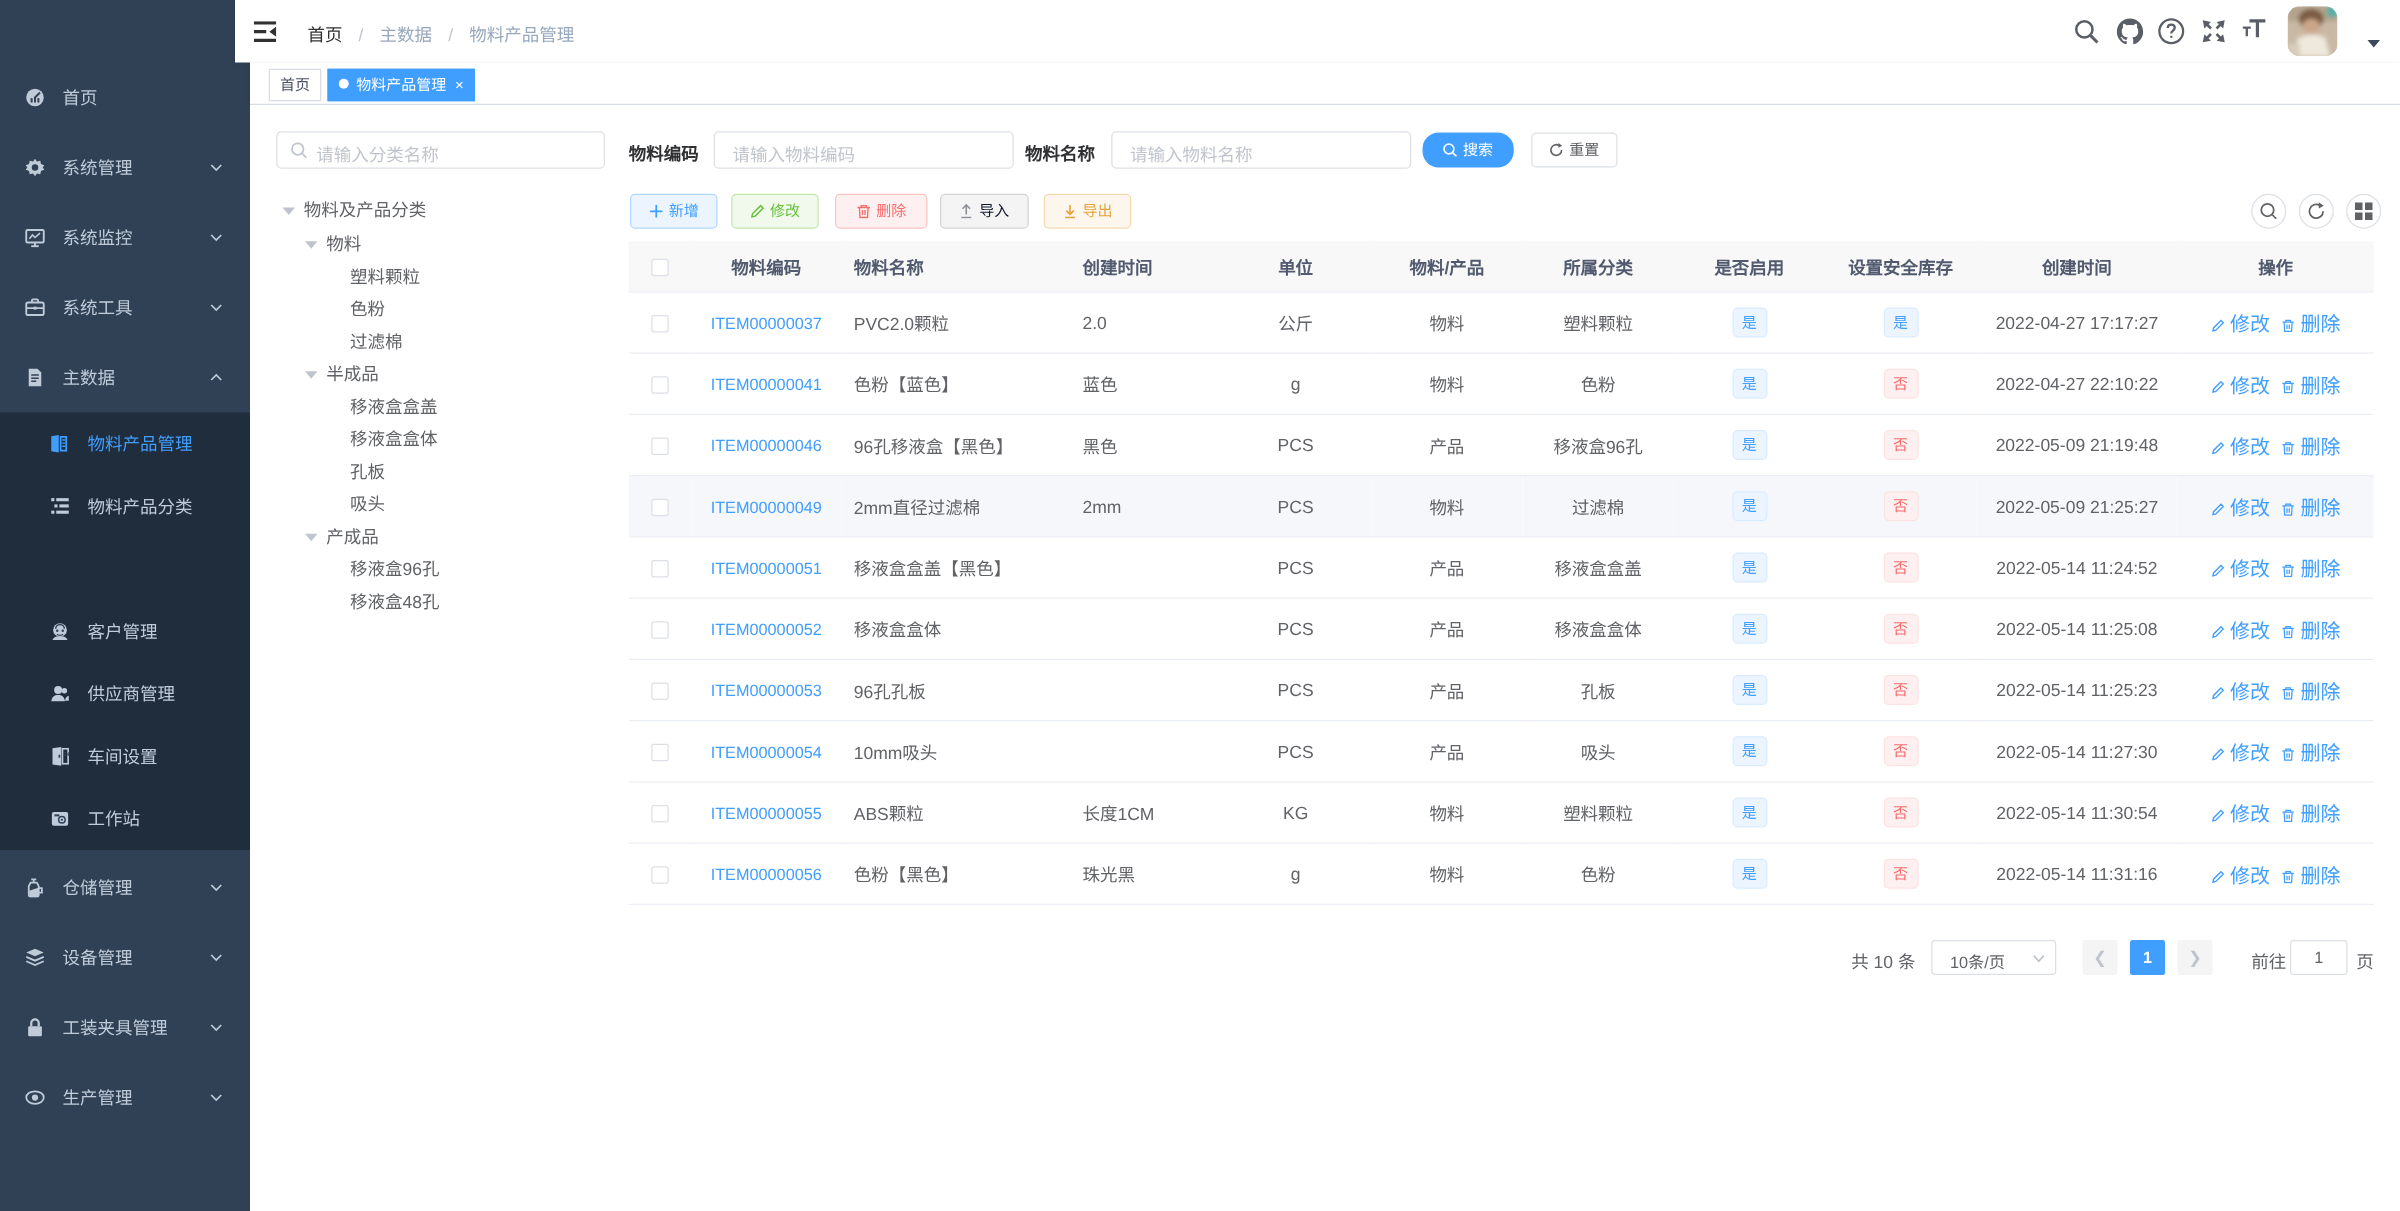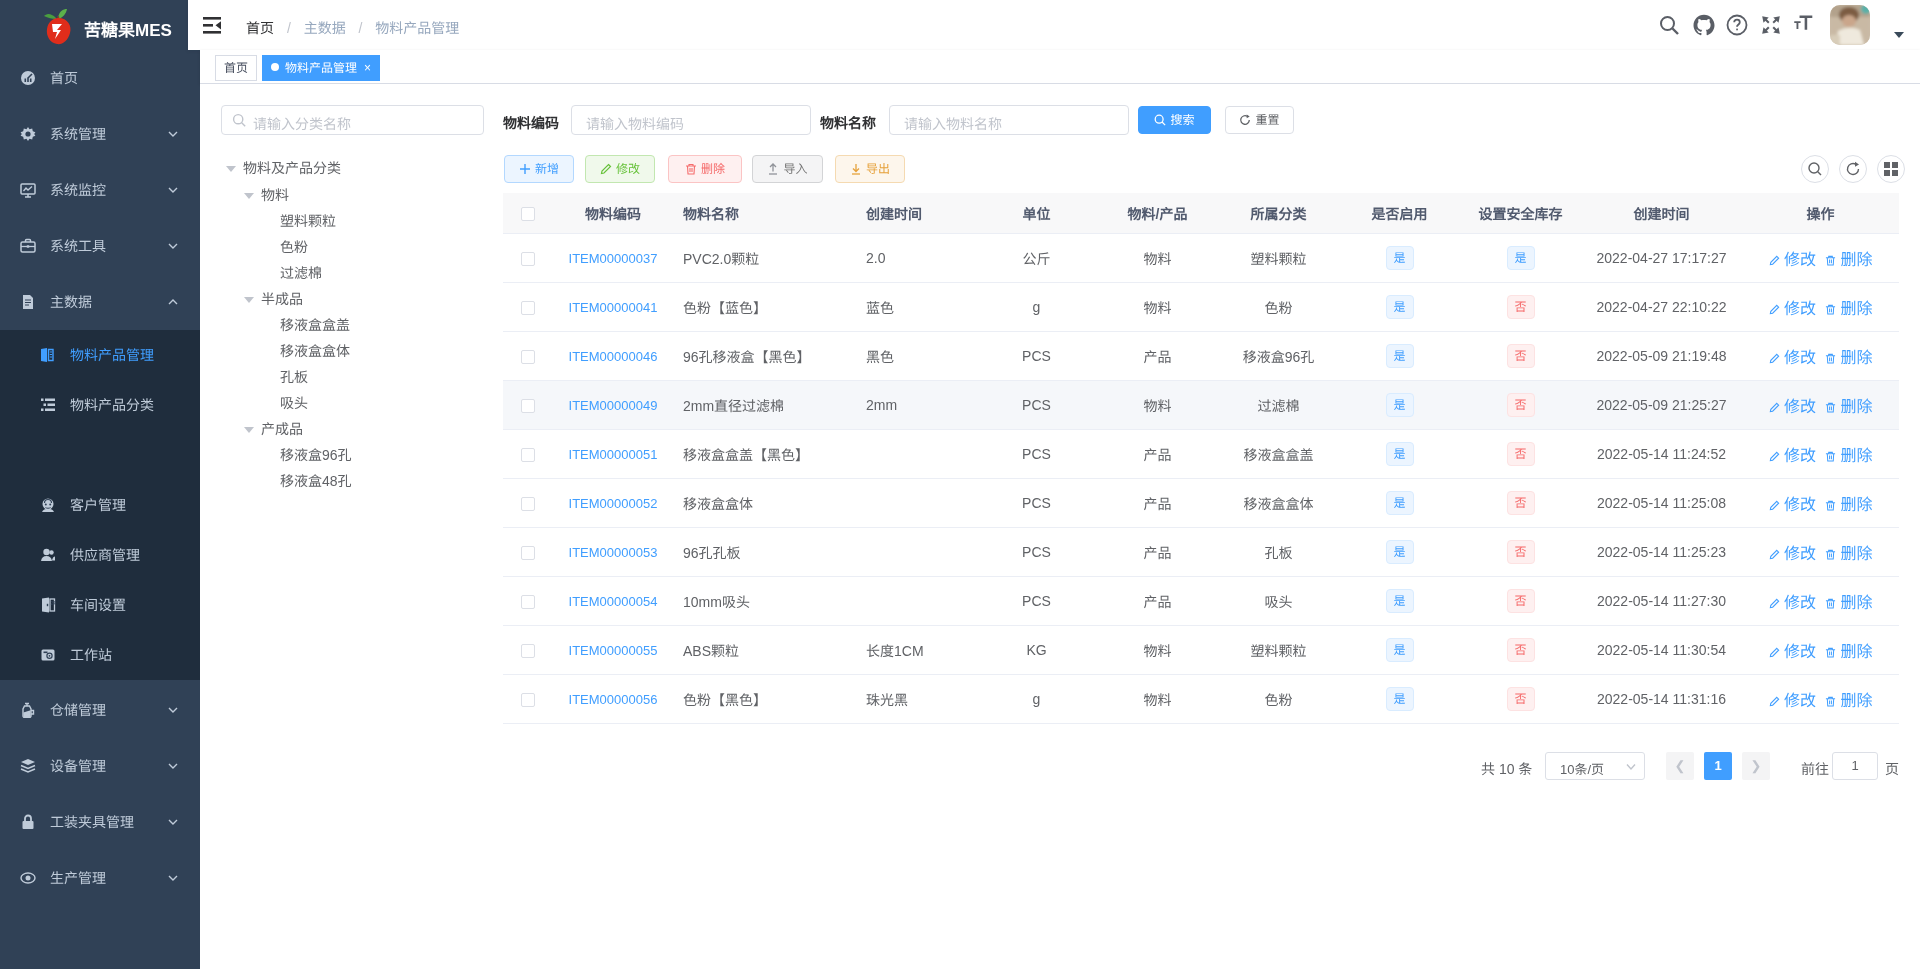--- a/index.html
+++ b/index.html
@@ -55,26 +55,26 @@
 .tarrow { display:inline-block; width:0; height:0; border-left:5px solid transparent;
   border-right:5px solid transparent; border-top:6px solid #c0c4cc; margin-right:7px; position:relative; top:-1px;}
 
 
 .flabel { position:absolute; font-size:14px; font-weight:bold; color:#303133; top:28px; }
 .finput { position:absolute; top:21px; height:30px; border:1px solid #dcdfe6; border-radius:4px; }
 .finput .ph { position:absolute; left:14px; top:7px; font-size:14px; color:#c0c4cc; }
 .btn { position:absolute; height:28px; border-radius:4px; font-size:12px; text-align:center;
   border:1px solid transparent; line-height:26px; white-space:nowrap;}
 .btn svg { position:relative; top:2px; margin-right:4px;}
-.btn-search { left:938px; top:22px; width:73px; background:#409eff; border-color:#409eff; color:#fff; }
+.btn-search { left:938px; top:22px; width:73px; background:#409eff; border-color:#409eff; color:#fff;border-radius:13px; }
 .btn-reset { left:1025px; top:22px; width:69px; background:#fff; border-color:#dcdfe6; color:#606266; }
 .btn-add { left:304px; top:71px; width:70px; background:#ecf5ff; border-color:#b3d8ff; color:#409eff; }
 .btn-edit { left:385px; top:71px; width:70px; background:#f0f9eb; border-color:#c2e7b0; color:#67c23a; }
 .btn-del { left:468px; top:71px; width:74px; background:#fef0f0; border-color:#fbc4c4; color:#f56c6c; }
-.btn-imp { left:552px; top:71px; width:71px; background:#f4f4f5; border-color:#d3d4d6; color:#737373; }
+.btn-imp { left:552px; top:71px; width:71px; background:#f4f4f5; border-color:#d3d4d6; color:#0f172a; }
 .btn-exp { left:635px; top:71px; width:70px; background:#fdf6ec; border-color:#f5dab1; color:#e6a23c; }
 .cbtn { position:absolute; top:71px; width:28px; height:28px; border-radius:50%;
   border:1px solid #dcdfe6; background:#fff; }
 .cbtn svg { position:absolute; left:5px; top:5px; }
 
 
 #tbl { position:absolute; left:303px; top:109px; width:1396px; border-collapse:collapse; table-layout:fixed;
   font-size:14px; color:#606266; }
 #tbl th { height:40px; background:#f8f8f9; color:#515a6e; font-weight:bold; font-size:14px;
   border-bottom:1px solid #ebeef5; text-align:center; padding:0 10px; }
@@ -104,30 +104,20 @@
   border-radius:2px; color:#fff; text-align:center; line-height:28px; font-size:13px; font-weight:bold;}
 #pager .goto { position:absolute; left:1601px; top:8px; font-size:14px; }
 #pager .ginput { position:absolute; left:1632px; top:2px; width:46px; height:28px;
   border:1px solid #dcdfe6; border-radius:3px; text-align:center; line-height:26px; font-size:13px;}
 #pager .gpage { position:absolute; left:1685px; top:8px; font-size:14px;}
 </style>
 </head>
 <body>
 
 <div id="sidebar">
-  <div id="logo">
-    <svg width="34" height="40" viewBox="0 0 34 40" style="position:absolute;left:42px;top:6px;">
-      <path d="M14 12 C8 6 4 8 2 10 C6 12 10 13 14 13 Z" fill="#4a9e3f"></path>
-      <path d="M16 12 C17 5 21 3 25 3 C24 8 21 11 17 13 Z" fill="#5cb04a"></path>
-      <path d="M16 10 L17 14" stroke="#7a4a2a" stroke-width="1.5" fill="none"></path>
-      <path d="M16 12 C26 12 30 20 28 27 C26 35 20 39 15 38 C8 37 4 30 5 23 C6 16 11 12 16 12 Z" fill="#e02d1b"></path>
-      <path d="M10 18 L20 18 L15 24 L19 24 L13 33 L15 26 L11 26 Z" fill="#fff"></path>
-    </svg>
-    <span class="ltxt">苦糖果MES</span>
-  </div>
 
   <div class="menu-item" style="top:50px;">
     <svg class="mi-ico" viewBox="0 0 16 16">
         <circle cx="8" cy="8" r="7" fill="#bfcbd9"></circle>
         <path d="M8 8 L12 4" stroke="#304156" stroke-width="1.6"></path>
         <rect x="4.5" y="8.5" width="1.6" height="3.5" fill="#304156"></rect>
         <rect x="7.2" y="7.5" width="1.6" height="4.5" fill="#304156"></rect>
         <rect x="9.9" y="8.5" width="1.6" height="3.5" fill="#304156"></rect>
       </svg>
     <span class="mi-txt">首页</span>

